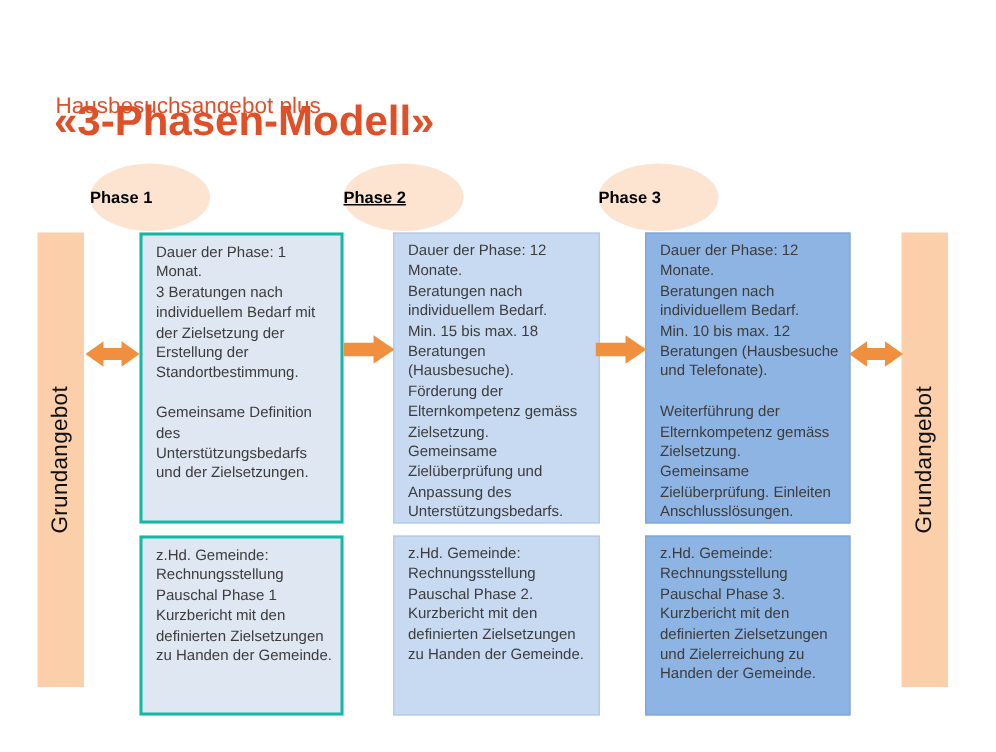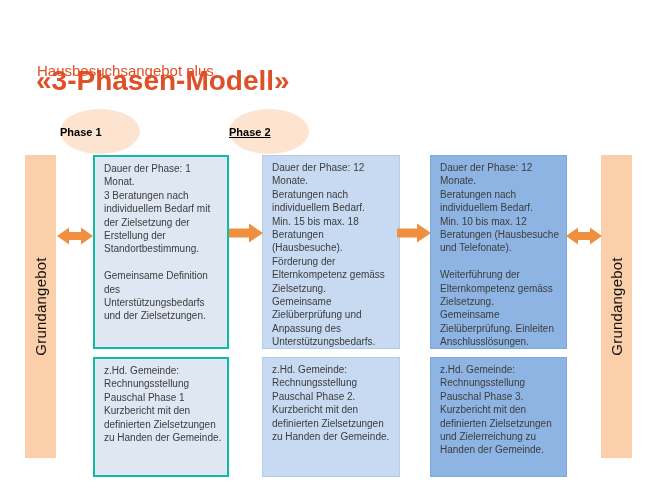--- a/index.html
+++ b/index.html
@@ -54,20 +54,23 @@
 <div class="canvas">
 
   <div class="title" style="color: rgb(223, 79, 40);">«3-Phasen-Modell»</div>
   <div class="subtitle" style="color: rgb(223, 79, 40);">Hausbesuchsangebot plus</div>
 
   <div class="ellipse e1" style="background-color: rgb(253, 228, 208);">
     <span>Phase 1</span>
   </div>
   <div class="ellipse e2" style="background-color: rgb(253, 228, 208); text-decoration: underline;">
     <span>Phase 2</span>
+  </div>
+  <div class="ellipse e3" style="background-color: rgb(253, 228, 208);">
+    <span>Phase 3</span>
   </div>
 
   <div class="vbar vbar-left" style="background-color: rgb(250, 207, 169);">
     <span class="vtext">Grundangebot</span>
   </div>
   <div class="vbar vbar-right" style="background-color: rgb(250, 207, 169);">
     <span class="vtext">Grundangebot</span>
   </div>
 
   <div class="box col1 upper" style="background-color: rgb(222, 231, 242);">Dauer der Phase: 1 Monat.

